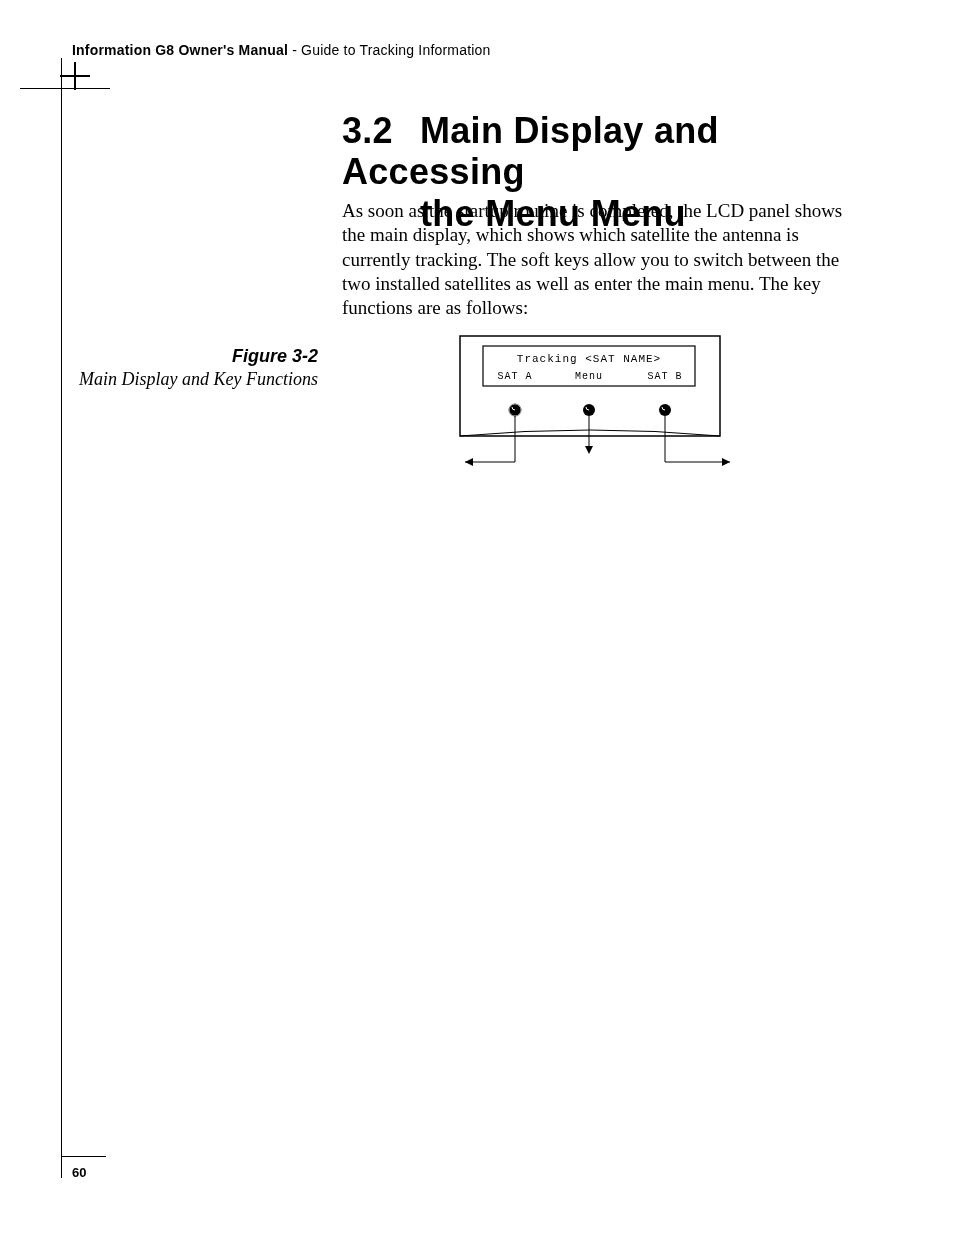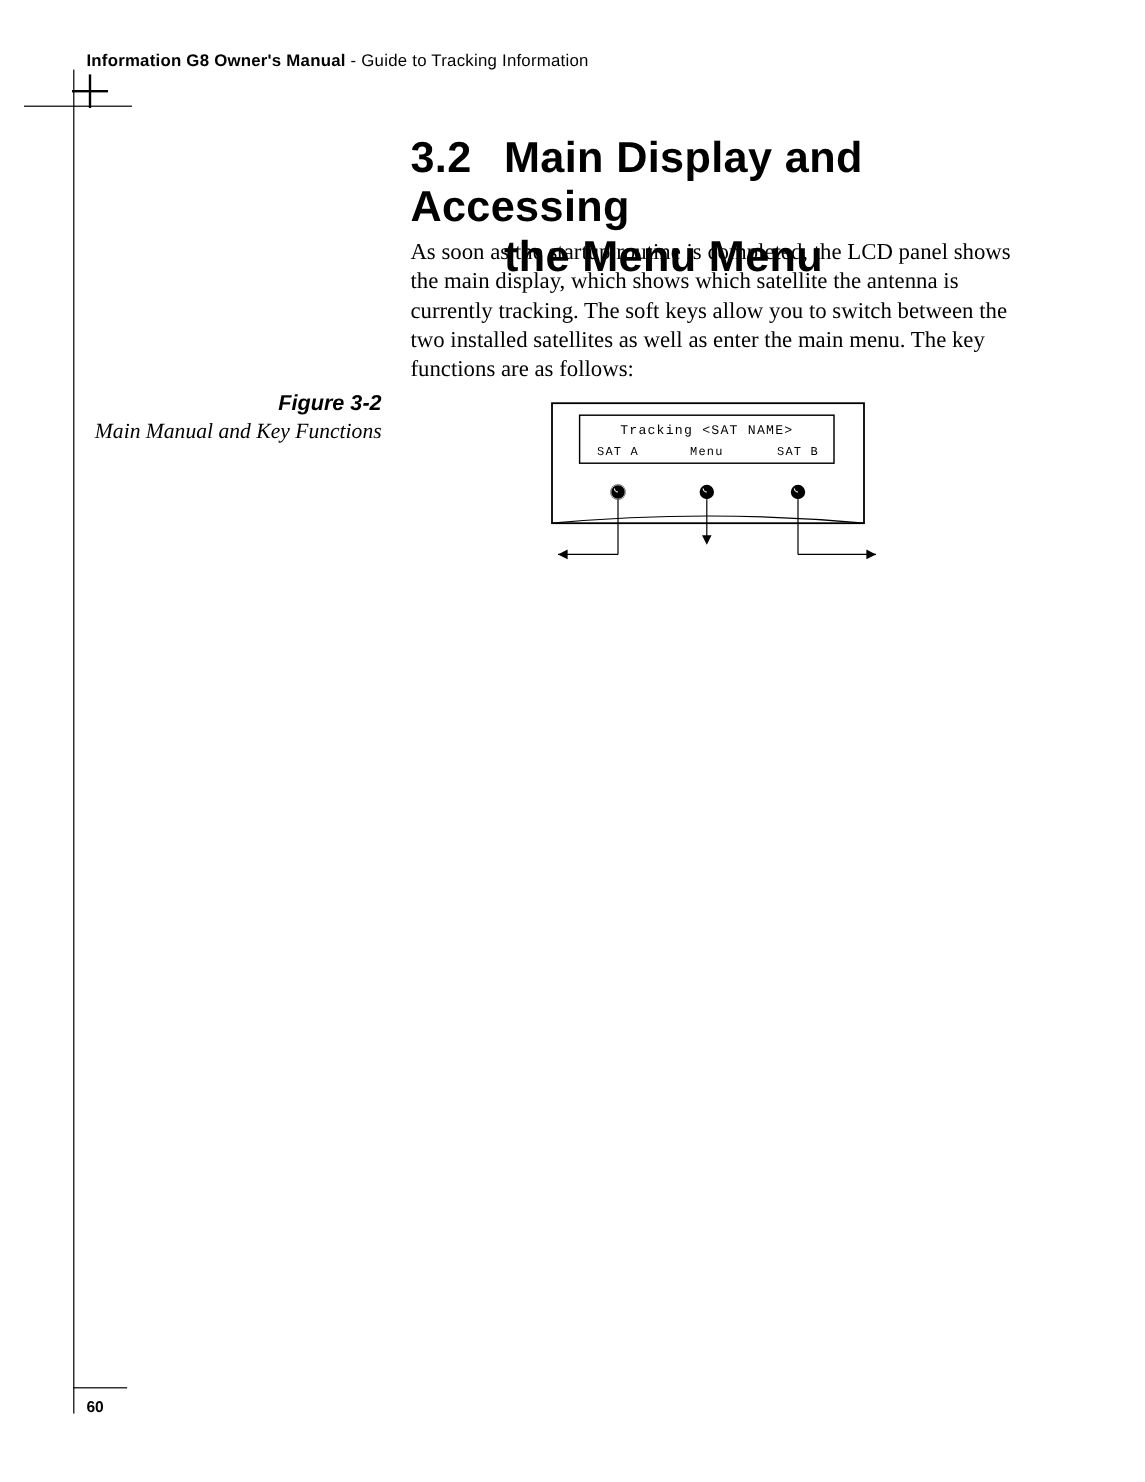--- a/index.html
+++ b/index.html
@@ -105,20 +105,21 @@
     top: 326px;
     width: 248px;
     text-align: right;
   }
   .fig-caption .fig-label {
     font-family: "Arial Narrow", Arial, sans-serif;
     font-weight: 800;
     font-style: italic;
     font-size: 18px;
     display: block;
+    margin-top: 20px;
   }
   .fig-caption .fig-desc {
     font-family: "Palatino Linotype", "Book Antiqua", Georgia, serif;
     font-style: italic;
     font-size: 18px;
     display: block;
     margin-top: 2px;
   }
 
   
@@ -165,21 +166,21 @@
 
   <div class="section-heading">
     <span class="section-number">3.2</span><span>Main Display and Accessing</span>
     <span class="section-title-line2">the Menu Menu</span>
   </div>
 
   <div class="body-para">As soon as the startup routine is completed, the LCD panel shows the main display, which shows which satellite the antenna is currently tracking. The soft keys allow you to switch between the two installed satellites as well as enter the main menu. The key functions are as follows:</div>
 
   <div class="fig-caption">
     <span class="fig-label">Figure 3-2</span>
-    <span class="fig-desc">Main Manual and Key Functions</span>
+    <span class="fig-desc">Main Display and Key Functions</span>
   </div>
 
   <div class="figure">
     <svg viewBox="0 0 290 150" width="290" height="150">
 
       <rect x="5" y="4" width="260" height="100" fill="#ffffff" stroke="#000" stroke-width="1.5"></rect>
 
       <path d="M5 104 Q 135 92 265 104" fill="none" stroke="#000" stroke-width="1"></path>
 
       <rect x="28" y="14" width="212" height="40" fill="#ffffff" stroke="#000" stroke-width="1.2"></rect>

